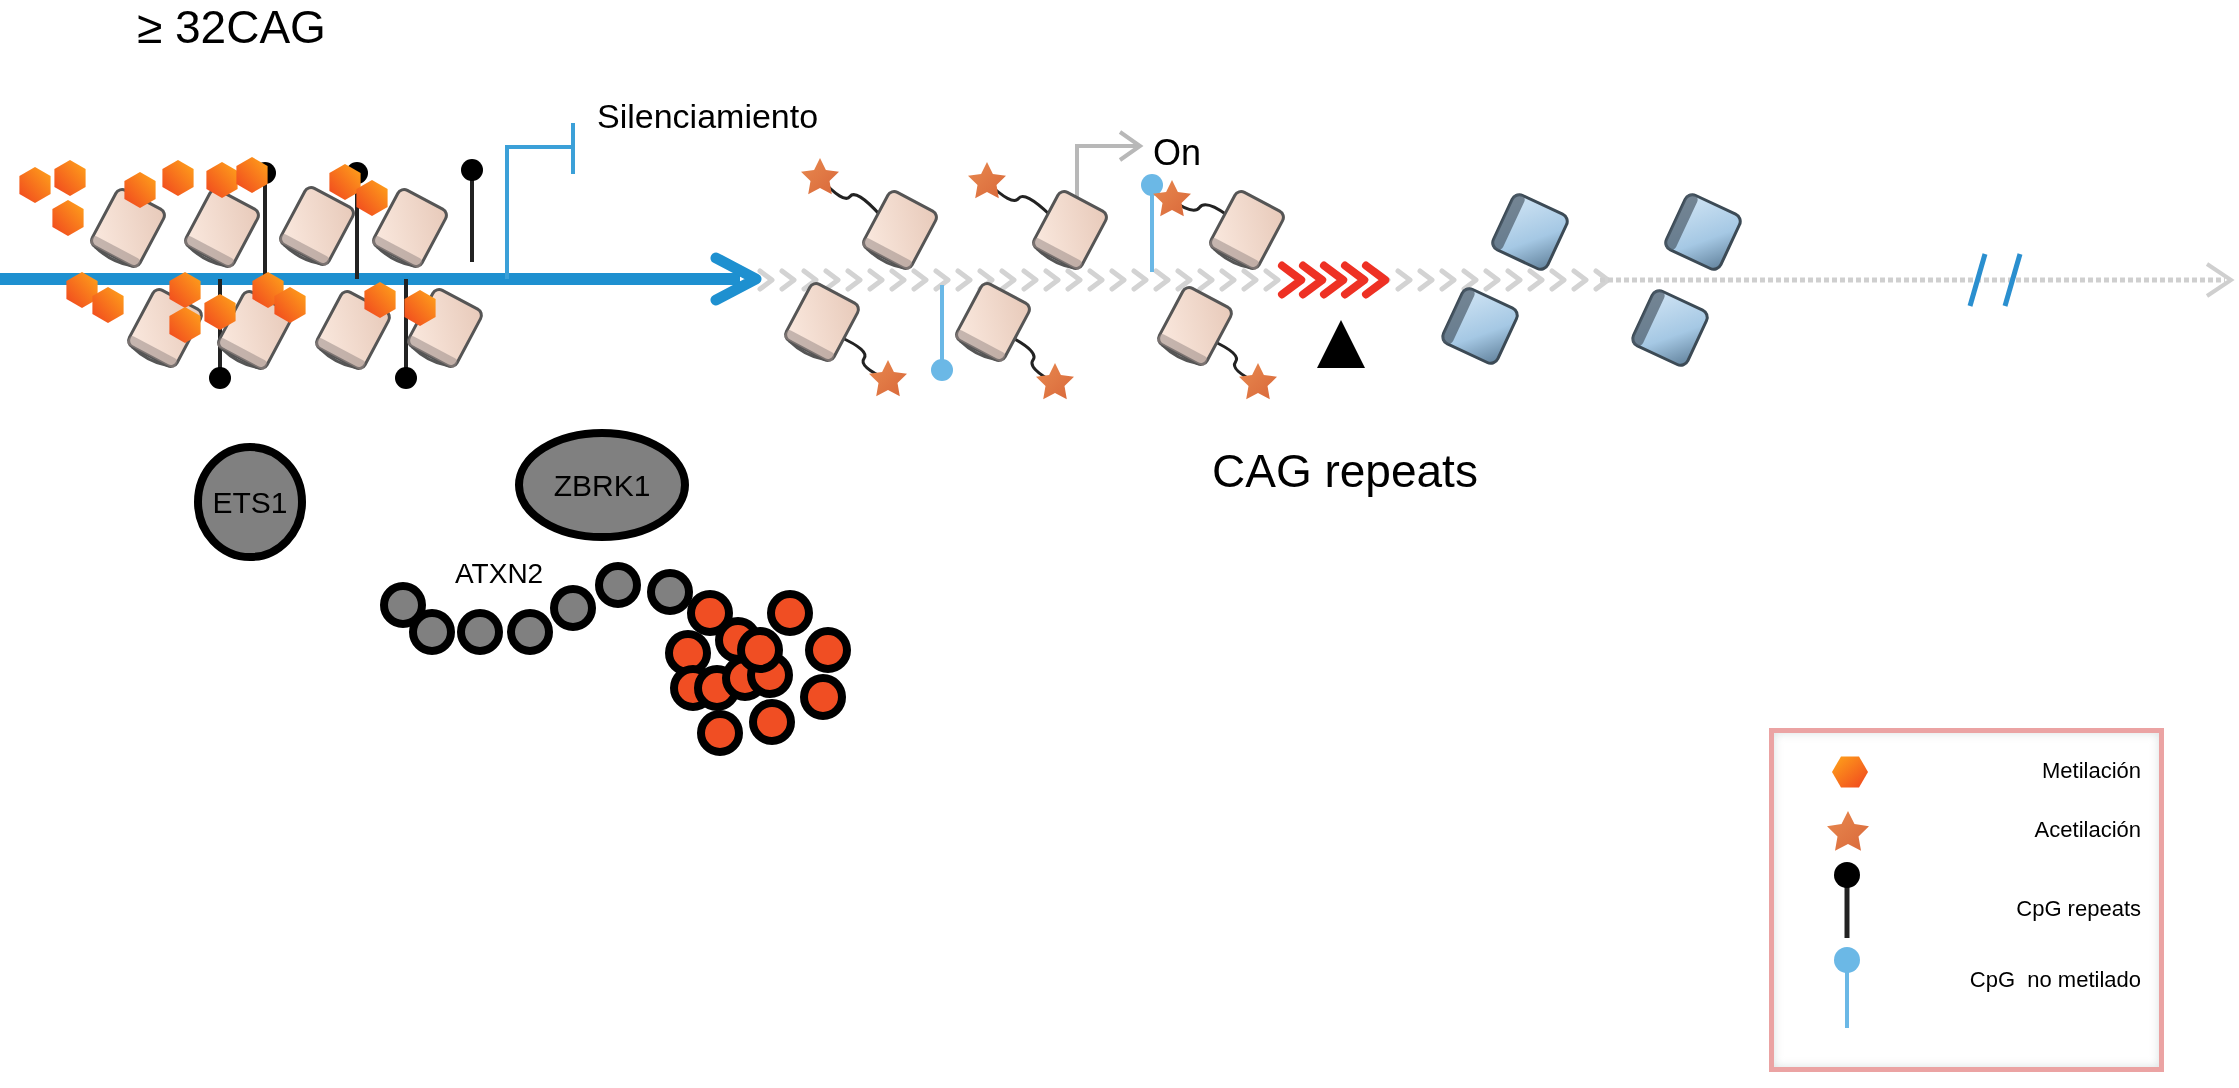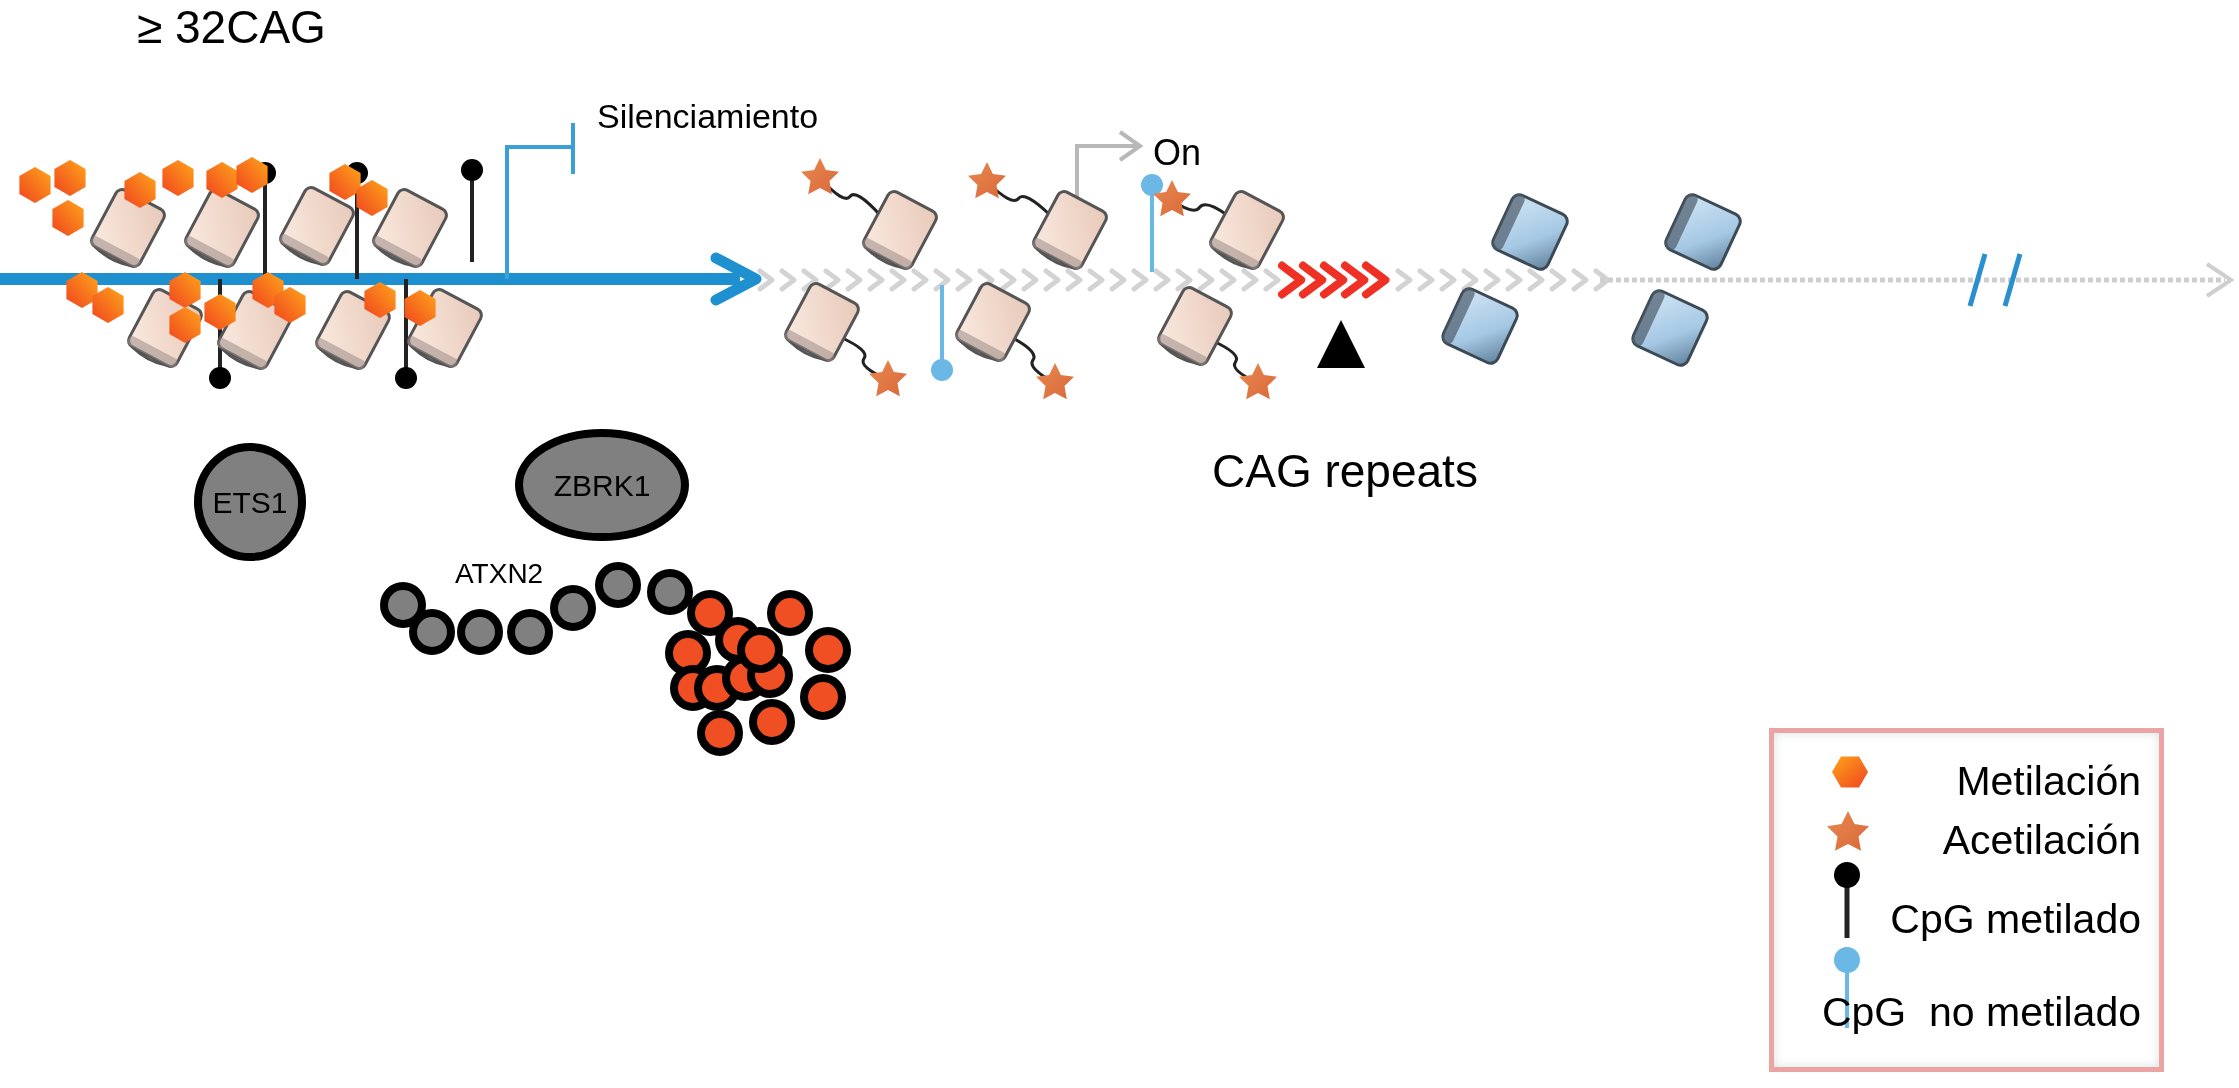--- a/index.html
+++ b/index.html
@@ -5,21 +5,21 @@
   html, body { margin: 0; padding: 0; background: #ffffff; }
   body { width: 2239px; height: 1088px; position: relative; overflow: hidden; font-family: "Liberation Sans", sans-serif; }
   #diagram { position: absolute; left: 0; top: 0; width: 2239px; height: 1088px; }
   .lbl { font-family: "Liberation Sans", sans-serif; fill: #000; }
   .legend-box {
     position: absolute; left: 1769px; top: 728px; width: 385px; height: 334px;
     border: 5px solid #eba3a3; box-sizing: content-box;
     box-shadow: inset 0 0 10px rgba(150,170,170,0.35);
     background: #fff;
   }
-  .legend-row { position: absolute; right: 18px; font-family: "Liberation Sans", sans-serif; font-size: 41px; color: #000; white-space: pre; }
+  .legend-row { position: absolute; right: 18px; font-family: "Liberation Sans", sans-serif; font-size: 22px; color: #000; white-space: pre; }
 </style>
 </head>
 <body>
 
 <svg id="diagram" xmlns="http://www.w3.org/2000/svg" width="2239" height="1088" viewBox="0 0 2239 1088">
   <defs>
     <linearGradient id="hexGrad" x1="0" y1="0" x2="1" y2="1">
       <stop offset="0" stop-color="#ffa51a"></stop>
       <stop offset="1" stop-color="#f0441f"></stop>
     </linearGradient>
@@ -259,15 +259,15 @@
       <line x1="73" y1="142" x2="73" y2="205" stroke="#222" stroke-width="5"></line>
       <circle cx="73" cy="142" r="13" fill="#000"></circle>
     </g>
     <g>
       <line x1="73" y1="227" x2="73" y2="295" stroke="#6bb8e6" stroke-width="4"></line>
       <circle cx="73" cy="227" r="13" fill="#6bb8e6"></circle>
     </g>
   </svg>
   <div class="legend-row" style="top:25px">Metilación</div>
   <div class="legend-row" style="top:84px">Acetilación</div>
-  <div class="legend-row" style="top:163px">CpG metilado</div>
-  <div class="legend-row" style="top:256px">CpG  no metilado</div>
+  <div class="legend-row" style="top:163px">CpG repeats</div>
+  <div class="legend-row" style="top:234px">CpG  no metilado</div>
 </div>
 
 </body></html>

